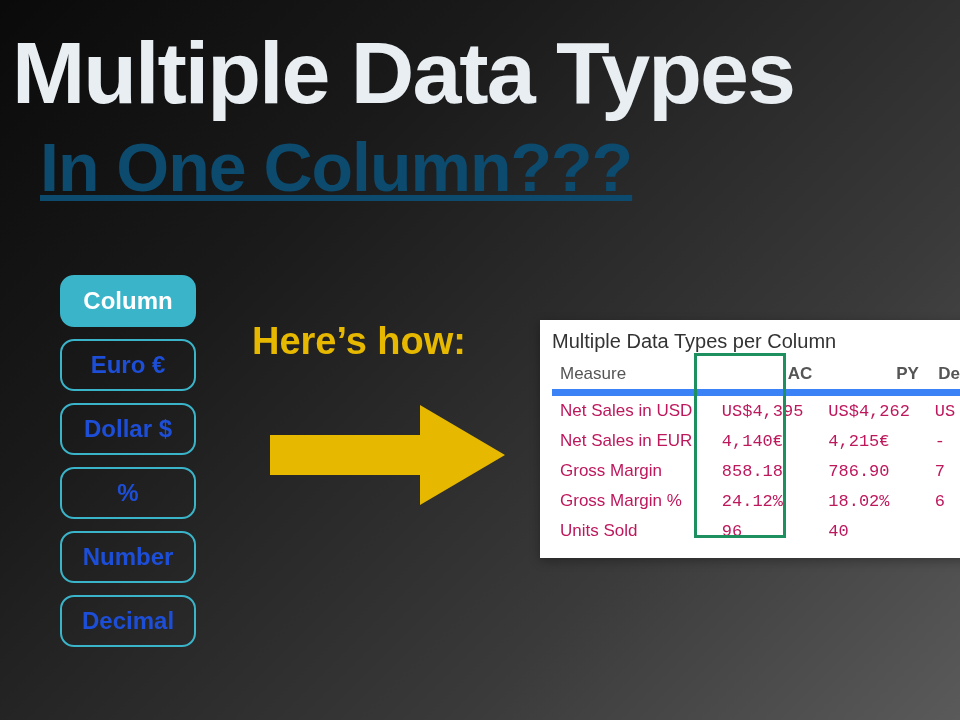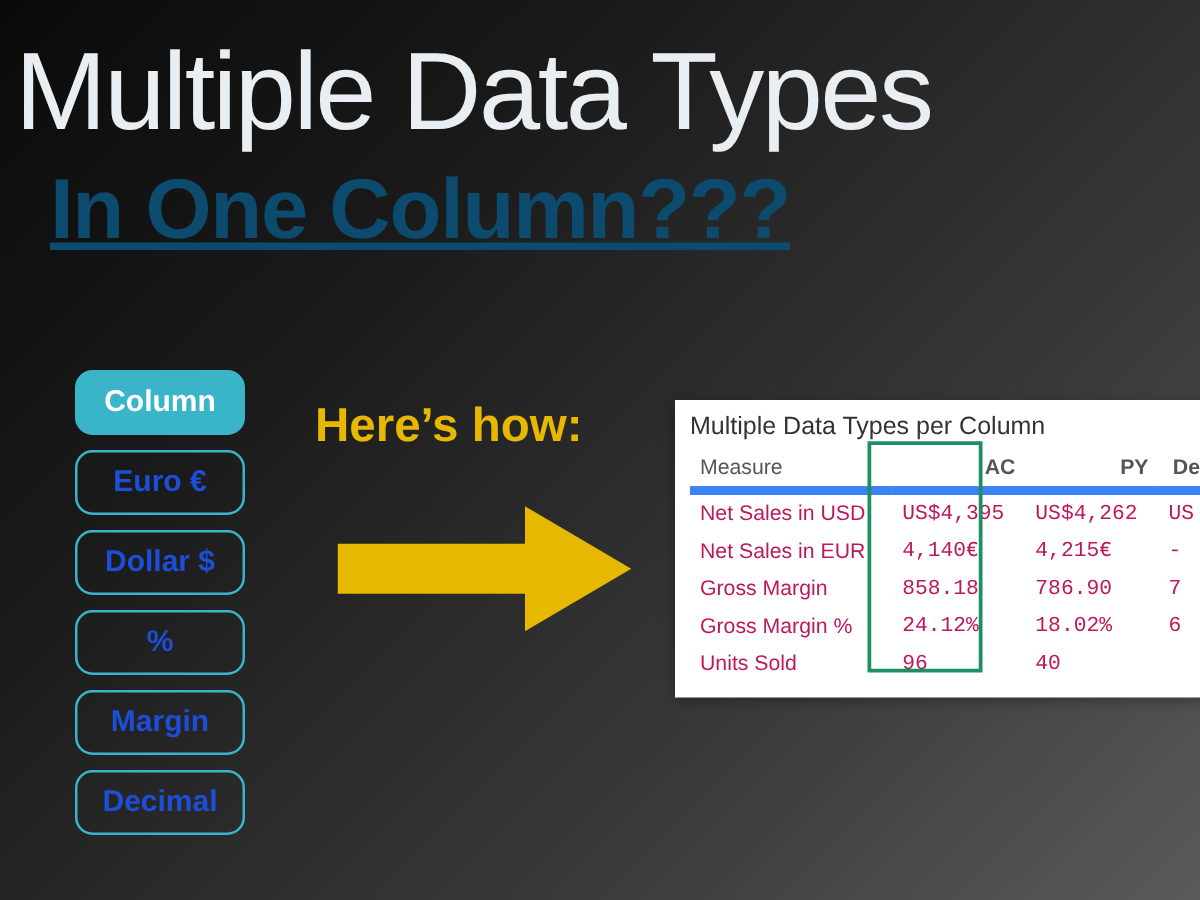--- a/index.html
+++ b/index.html
@@ -7,21 +7,21 @@
       width: 960px;
       height: 720px;
       background: linear-gradient(135deg, #0a0a0a 0%, #1a1a1a 30%, #3a3a3a 70%, #5a5a5a 100%);
       font-family: -apple-system, BlinkMacSystemFont, "Segoe UI", Helvetica, Arial, sans-serif;
       overflow: hidden;
       position: relative;
     }
     .title-main {
       color: #e8eef2;
       font-size: 88px;
-      font-weight: 400;
+      font-weight: 700;
       letter-spacing: -2px;
       position: absolute;
       top: 22px;
       left: 12px;
       white-space: nowrap;
       text-align: right;
     }
     .title-sub {
       color: #0c4a6e;
       font-size: 68px;
@@ -33,21 +33,20 @@
       white-space: nowrap;
       text-decoration: underline;
     }
     .pills {
       position: absolute;
       top: 275px;
       left: 60px;
       display: flex;
       flex-direction: column;
       gap: 12px;
-      margin-top: 21px;
     }
     .pill {
       border: 2px solid #3ab4c9;
       border-radius: 14px;
       padding: 10px 20px;
       color: #1d4ed8;
       font-size: 24px;
       font-weight: 700;
       text-align: center;
       min-width: 122px;
@@ -118,21 +117,21 @@
 <body>
 
 <div class="title-main">Multiple Data Types</div>
 <div class="title-sub">In One Column???</div>
 
 <div class="pills">
   <div class="pill active">Column</div>
   <div class="pill">Euro €</div>
   <div class="pill">Dollar $</div>
   <div class="pill">%</div>
-  <div class="pill">Margin</div>
+  <div class="pill">Number</div>
   <div class="pill">Decimal</div>
 </div>
 
 <div class="hint">Here’s how:</div>
 
 <div class="arrow">
   <svg width="240" height="130" viewBox="0 0 240 130">
     <polygon points="0,45 150,45 150,15 235,65 150,115 150,85 0,85" fill="#e6b800"></polygon>
   </svg>
 </div>

